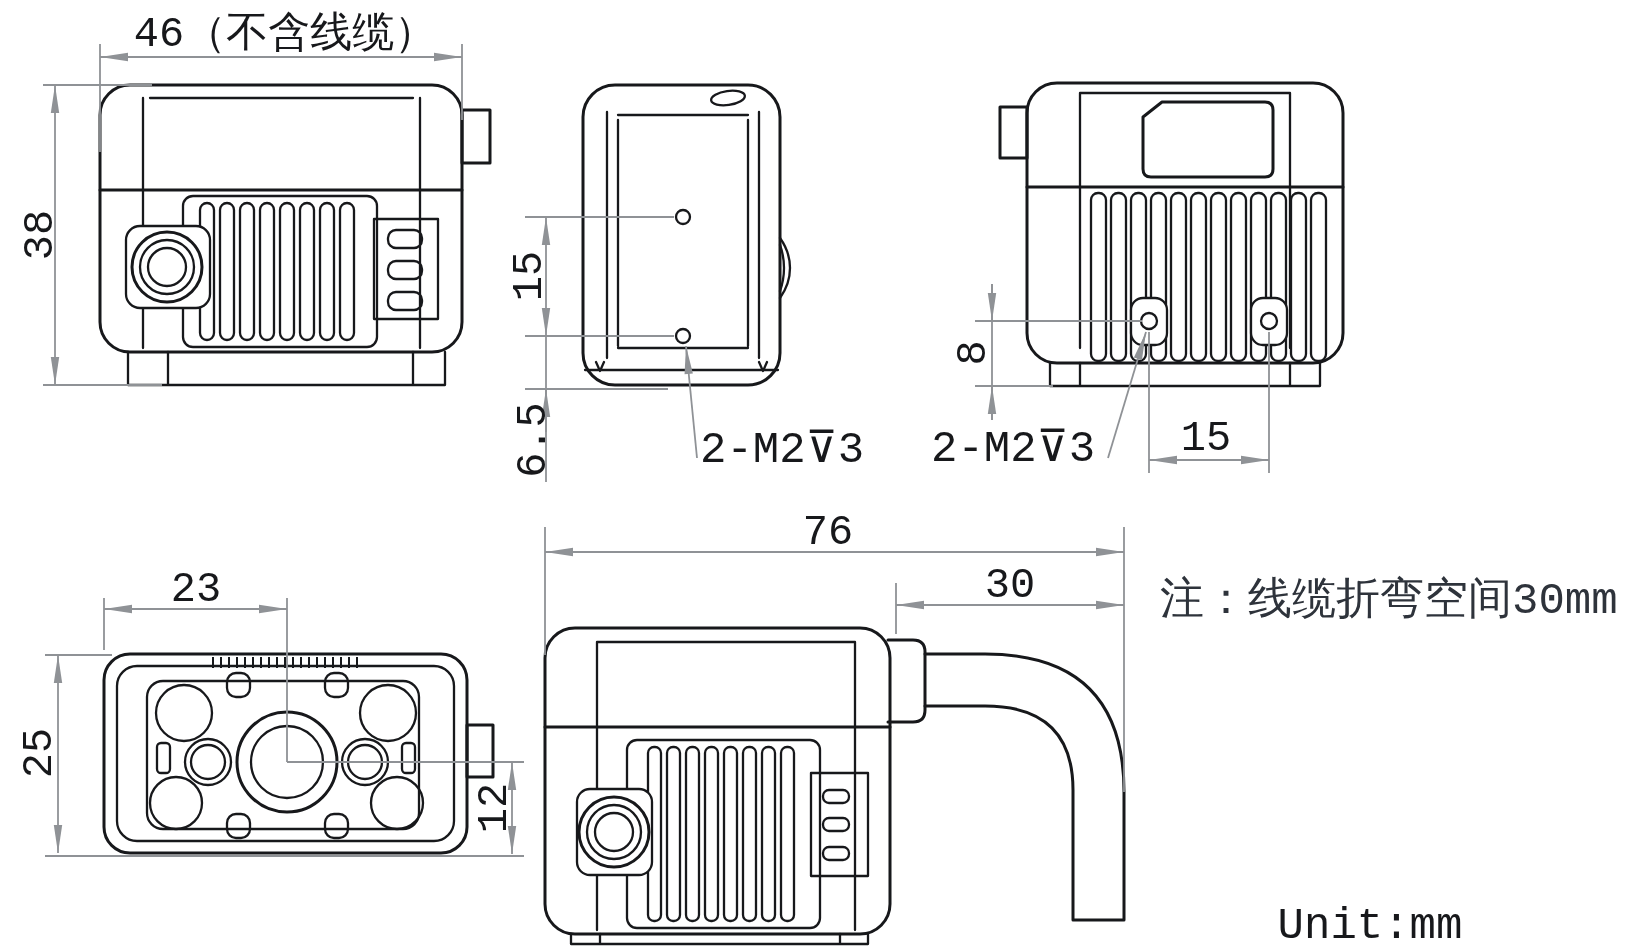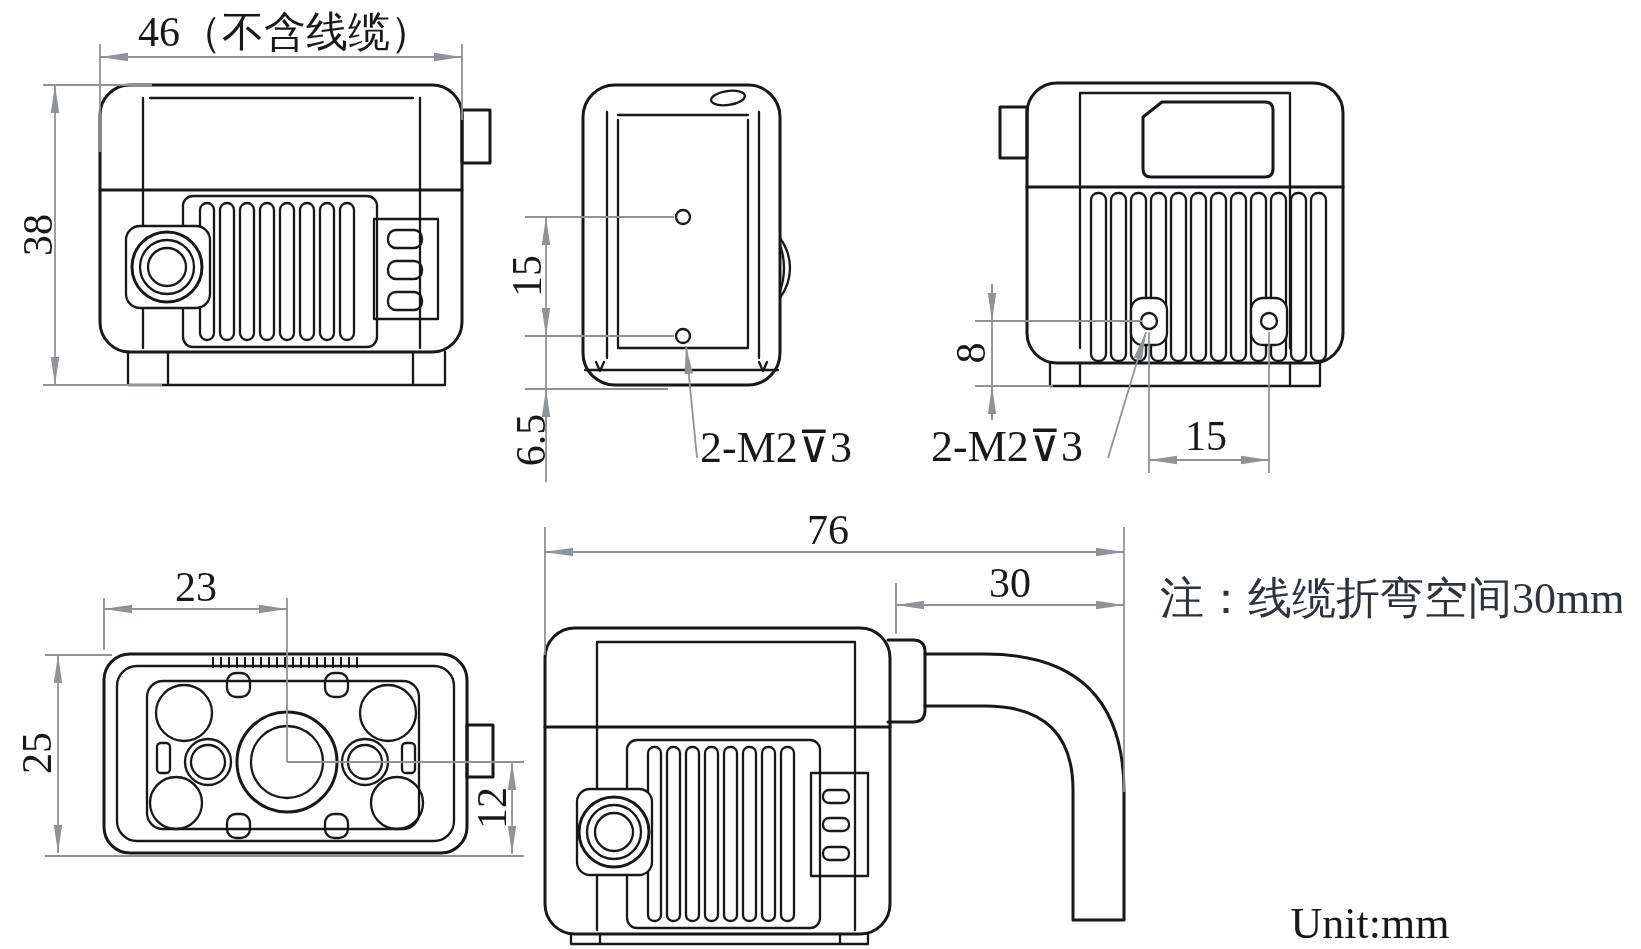--- a/index.html
+++ b/index.html
@@ -1,17 +1,17 @@
 <!DOCTYPE html>
 <html><head>
 <meta charset="utf-8">
 <style>
   html,body{margin:0;padding:0;background:#ffffff;}
   .stage{position:relative;width:1622px;height:949px;background:#fff;overflow:hidden;
-         font-family:Liberation Serif, serif;}
+         font-family:Liberation Mono, monospace;}
   svg{display:block}
   .ln  {fill:none;stroke:#17181b;stroke-width:3;  stroke-linejoin:round;stroke-linecap:round;}
   .ln2 {fill:none;stroke:#17181b;stroke-width:2.3;stroke-linejoin:round;stroke-linecap:round;}
   .lnw {fill:#ffffff;stroke:#17181b;stroke-width:2.3;stroke-linejoin:round;}
   .dim {fill:none;stroke:#8f9296;stroke-width:1.8;stroke-linecap:butt;}
   .dimtxt{font-size:42px;fill:#17181b;}
   .thrtxt{font-size:44px;fill:#17181b;}
   .notetxt{font-size:44px;fill:#2e333b;}
   .unittxt{font-size:44px;fill:#17181b;}
 </style>

